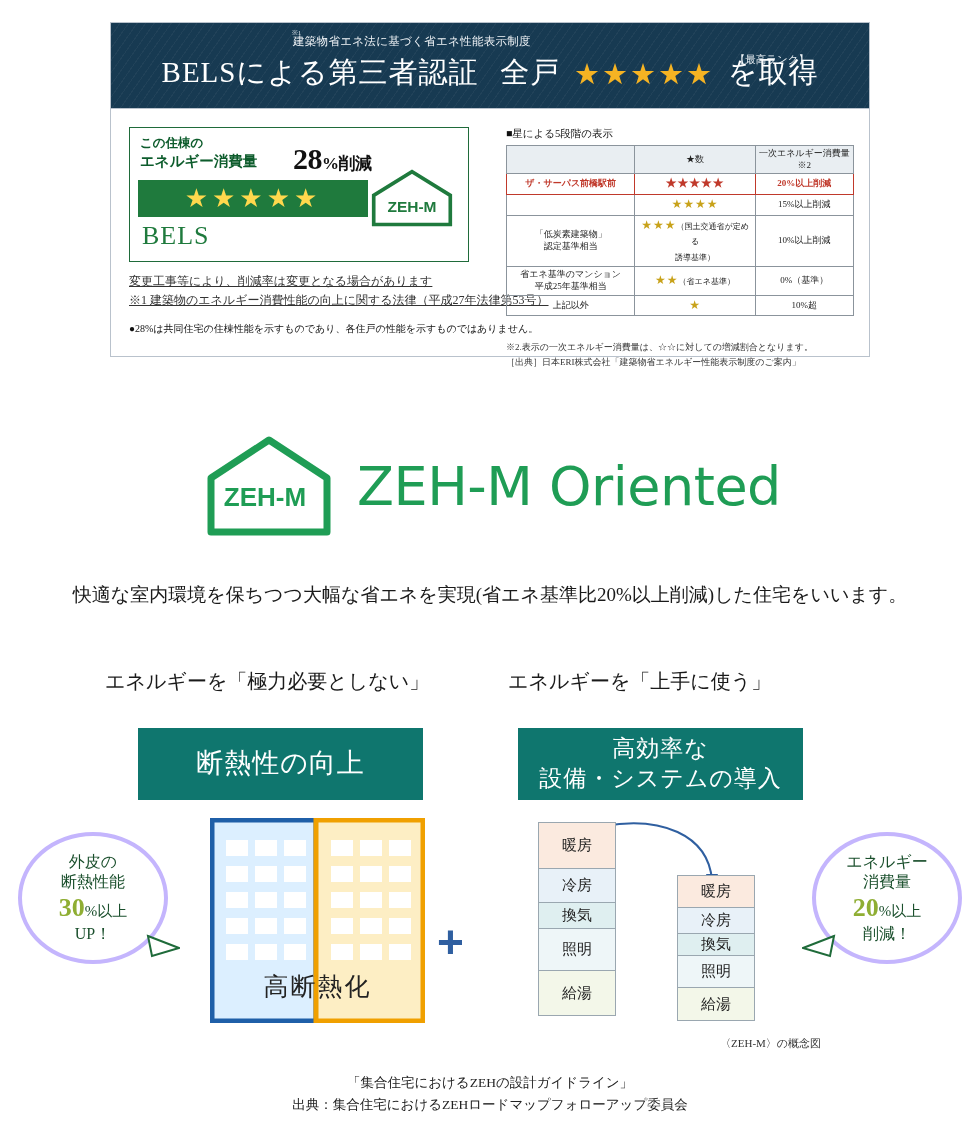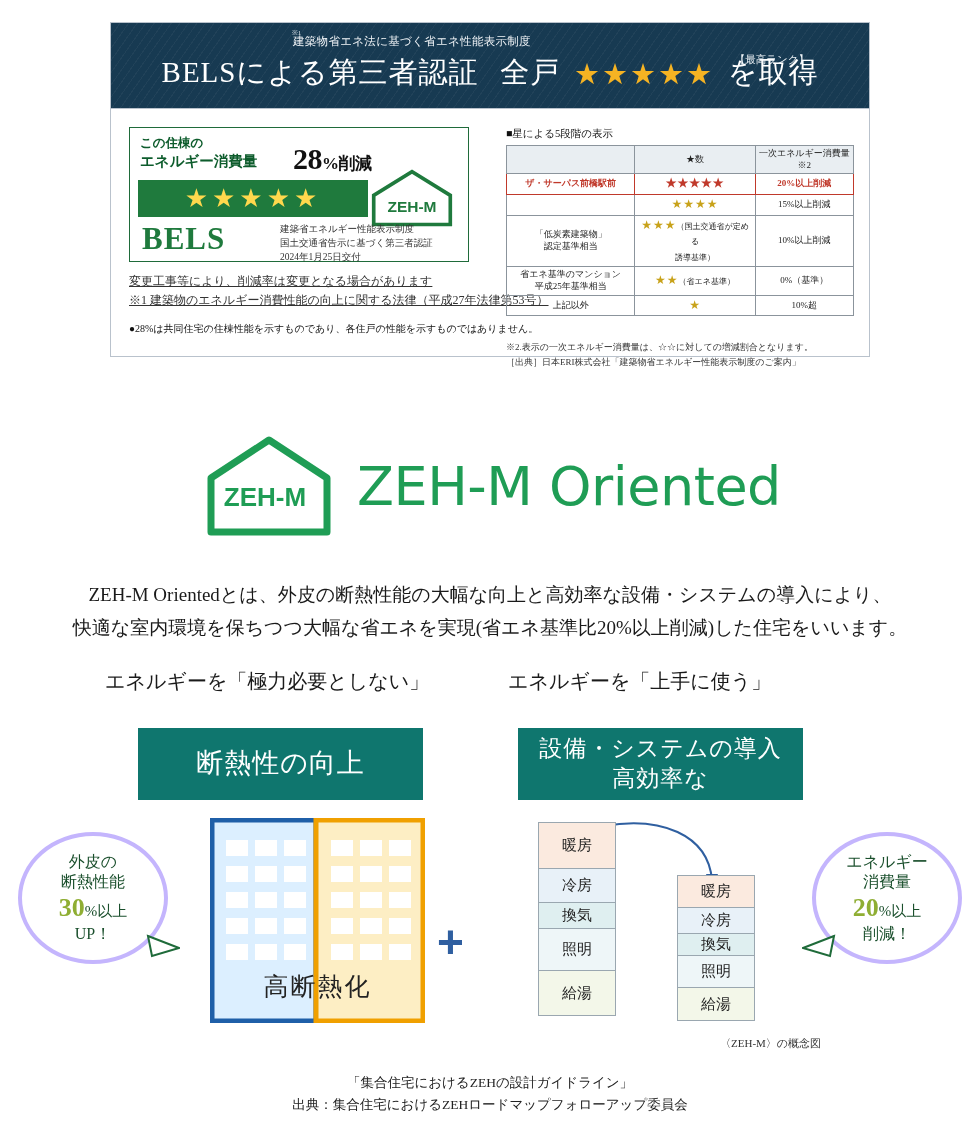--- a/index.html
+++ b/index.html
@@ -99,21 +99,21 @@
     letter-spacing: 4px;
     text-align: center;
     line-height: 37px;
   }
   .bels-card .zehlogo {
     position: absolute; right: 10px; top: 40px;
     width: 92px; height: 62px;
   }
   .bels-card .belsword {
     position: absolute; left: 12px; top: 93px;
-    font-size: 31px; font-weight: bold;
+    font-size: 26px; font-weight: normal;
     color: #1f7a3d; letter-spacing: 1px;
   }
   .bels-card .side-note {
     position: absolute; left: 150px; top: 95px;
     font-size: 9.5px; line-height: 1.45; color: #333;
     text-align: left;
   }
 
   .bels-left-notes {
     position: absolute; left: 18px; top: 163px;
@@ -289,23 +289,20 @@
         <div class="starband">★★★★★</div>
 
         <div class="zehlogo">
           <svg viewBox="0 0 100 68" width="92" height="62" aria-hidden="true">
             <path d="M8 30 L50 4 L92 30 L92 62 L8 62 Z" fill="none" stroke="#1f7a3d" stroke-width="4"></path>
             <text x="50" y="48" font-family="Liberation Sans, sans-serif" font-size="17" font-weight="bold" fill="#1f7a3d" text-anchor="middle">ZEH-M</text>
           </svg>
         </div>
 
         <div class="belsword">BELS</div>
-        <div class="side-note" style="white-space:pre-line;">建築省エネルギー性能表示制度
-国土交通省告示に基づく第三者認証
-2024年1月25日交付</div>
       </div>
 
       <div class="bels-left-notes">
         <div>変更工事等により、削減率は変更となる場合があります</div>
         <div>※1 建築物のエネルギー消費性能の向上に関する法律（平成27年法律第53号）</div>
       </div>
       <div class="bels-bottom-note">●28%は共同住宅の住棟性能を示すものであり、各住戸の性能を示すものではありません。</div>
 
       <div class="bels-right">
         <div class="rt-title">■星による5段階の表示</div>
@@ -361,34 +358,33 @@
     <div class="logo">
       <svg viewBox="0 0 140 108" width="140" height="108" aria-hidden="true">
         <path d="M12 46 L70 8 L128 46 L128 100 L12 100 Z" fill="none" stroke="#1f9d55" stroke-width="7" stroke-linejoin="round"></path>
         <text x="66" y="74" font-family="Liberation Sans, sans-serif" font-size="26" font-weight="bold" fill="#1f9d55" text-anchor="middle">ZEH-M</text>
       </svg>
     </div>
     <div class="title">ZEH-M Oriented</div>
   </div>
 
   <div class="zeh-lead">
-    <div>ZEH-M Orientedとは、外皮の断熱性能の大幅な向上と高効率な設備・システムの導入により、</div>
     <div>快適な室内環境を保ちつつ大幅な省エネを実現(省エネ基準比20%以上削減)した住宅をいいます。</div>
   </div>
 
   <div class="subheads">
     <div class="s1">エネルギーを「極力必要としない」</div>
     <div class="s2">エネルギーを「上手に使う」</div>
   </div>
 
   <div class="greenbox b1">断熱性の向上</div>
   <div class="greenbox b2">
     <div>
+      <div>高効率な</div>
       <div>設備・システムの導入</div>
-      <div>高効率な</div>
     </div>
   </div>
 
   <div class="building">
     <svg viewBox="0 0 215 205" width="215" height="205" aria-hidden="true">
       <rect x="2" y="2" width="104" height="201" fill="#dcefff" stroke="#1f5fa8" stroke-width="5"></rect>
       <rect x="106" y="2" width="107" height="201" fill="#fdeec4" stroke="#f0a000" stroke-width="5"></rect>
       <g fill="#ffffff">
         <rect x="16" y="22" width="22" height="16"></rect>
           <rect x="45" y="22" width="22" height="16"></rect>

